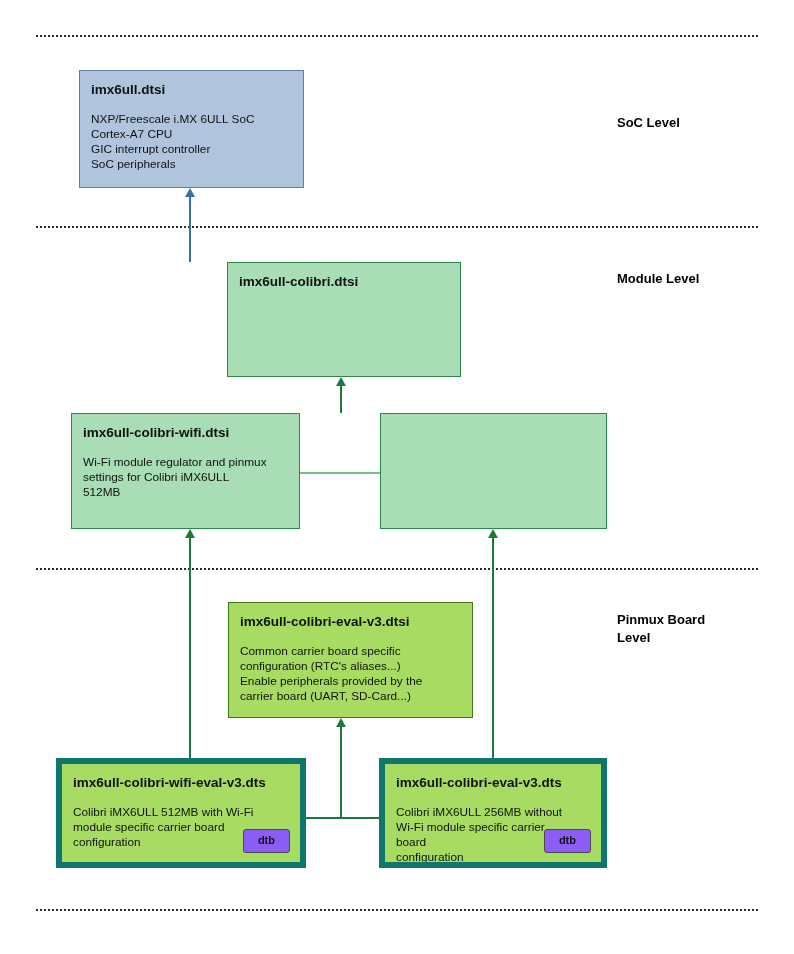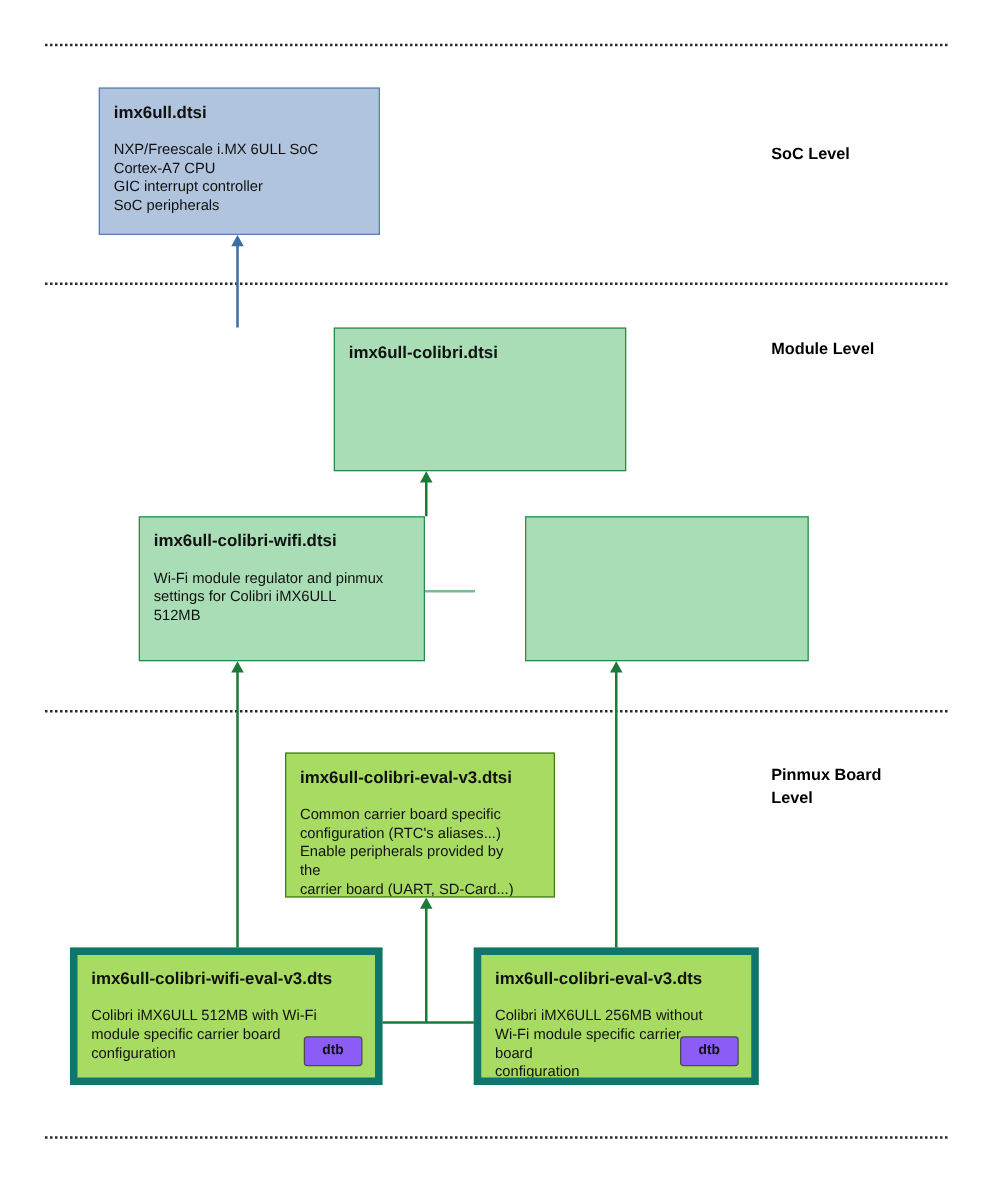--- a/index.html
+++ b/index.html
@@ -53,21 +53,20 @@
     line-height: 15px;
     white-space: pre-line;
   }
   .node.soc {
     background: #b0c4de;
     border: 1px solid #5a7fae;
   }
   .node.module {
     background: #a8ddb5;
     border: 1px solid #2a8a4a;
-    margin-left: 40px;
   }
   .node.carrier {
     background: #a8db62;
     border: 1px solid #3f7a18;
   }
   .node.dts {
     background: #a8db62;
     border: 6px solid #0f766e;
   }
   .node.dts .title {
@@ -152,21 +151,21 @@
   <div class="node module" style="left:71px; top:413px; width:229px; height:116px;">
     <div class="title">imx6ull-colibri-wifi.dtsi</div>
     <div class="body">Wi-Fi module regulator and pinmux
 settings for Colibri iMX6ULL
 512MB</div>
   </div>
 
   <div class="node module" style="left:380px; top:413px; width:227px; height:116px;">
   </div>
 
-  <div class="node carrier" style="left:228px; top:602px; width:216px; height:116px;">
+  <div class="node carrier" style="left:228px; top:602px; width:245px; height:116px;">
     <div class="title">imx6ull-colibri-eval-v3.dtsi</div>
     <div class="body">Common carrier board specific
 configuration (RTC's aliases...)
 Enable peripherals provided by the
 carrier board (UART, SD-Card...)</div>
   </div>
 
   <div class="node dts" style="left:56px; top:758px; width:250px; height:110px;">
     <div class="title">imx6ull-colibri-wifi-eval-v3.dts</div>
     <div class="body">Colibri iMX6ULL 512MB with Wi-Fi

